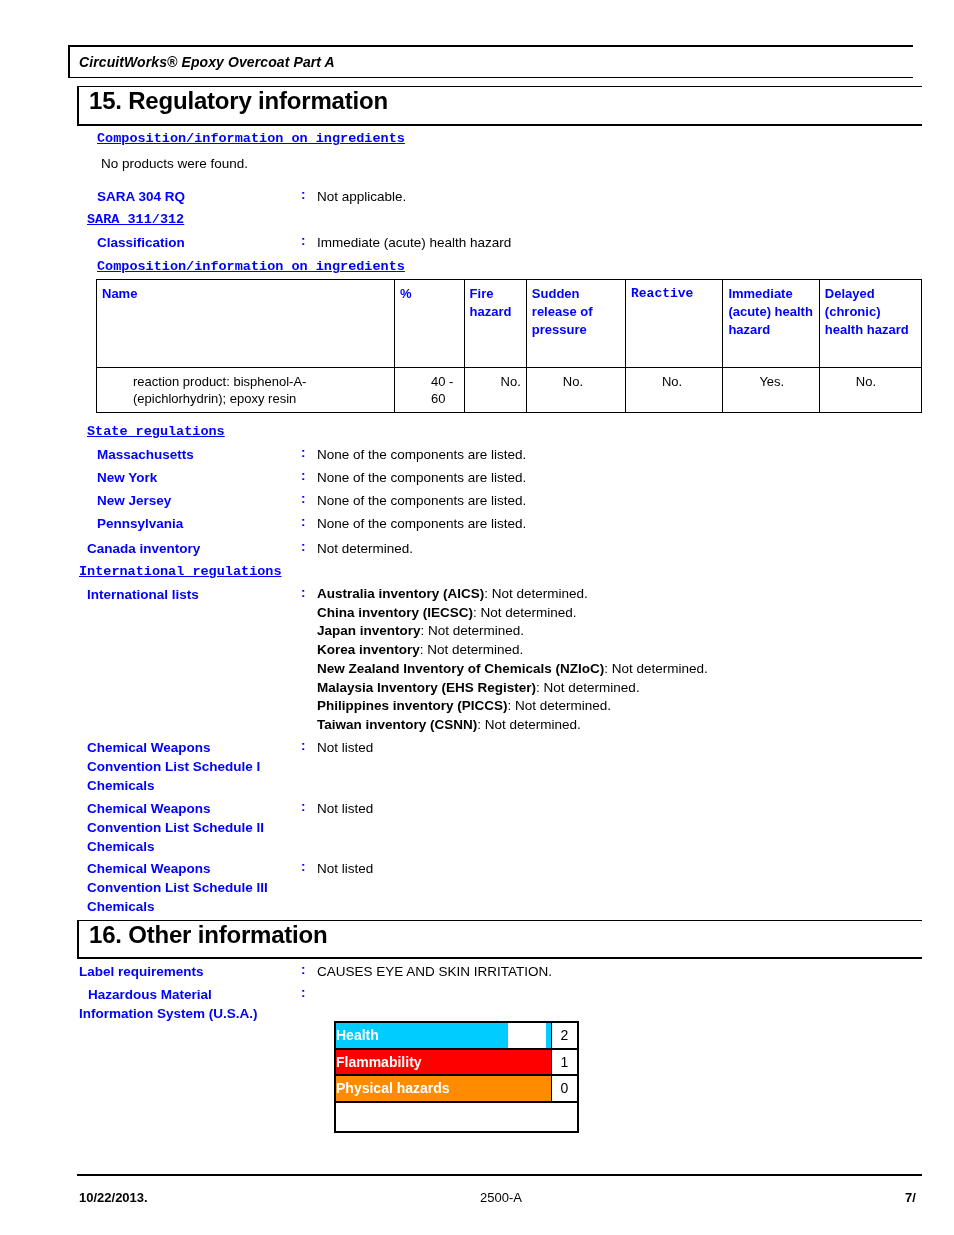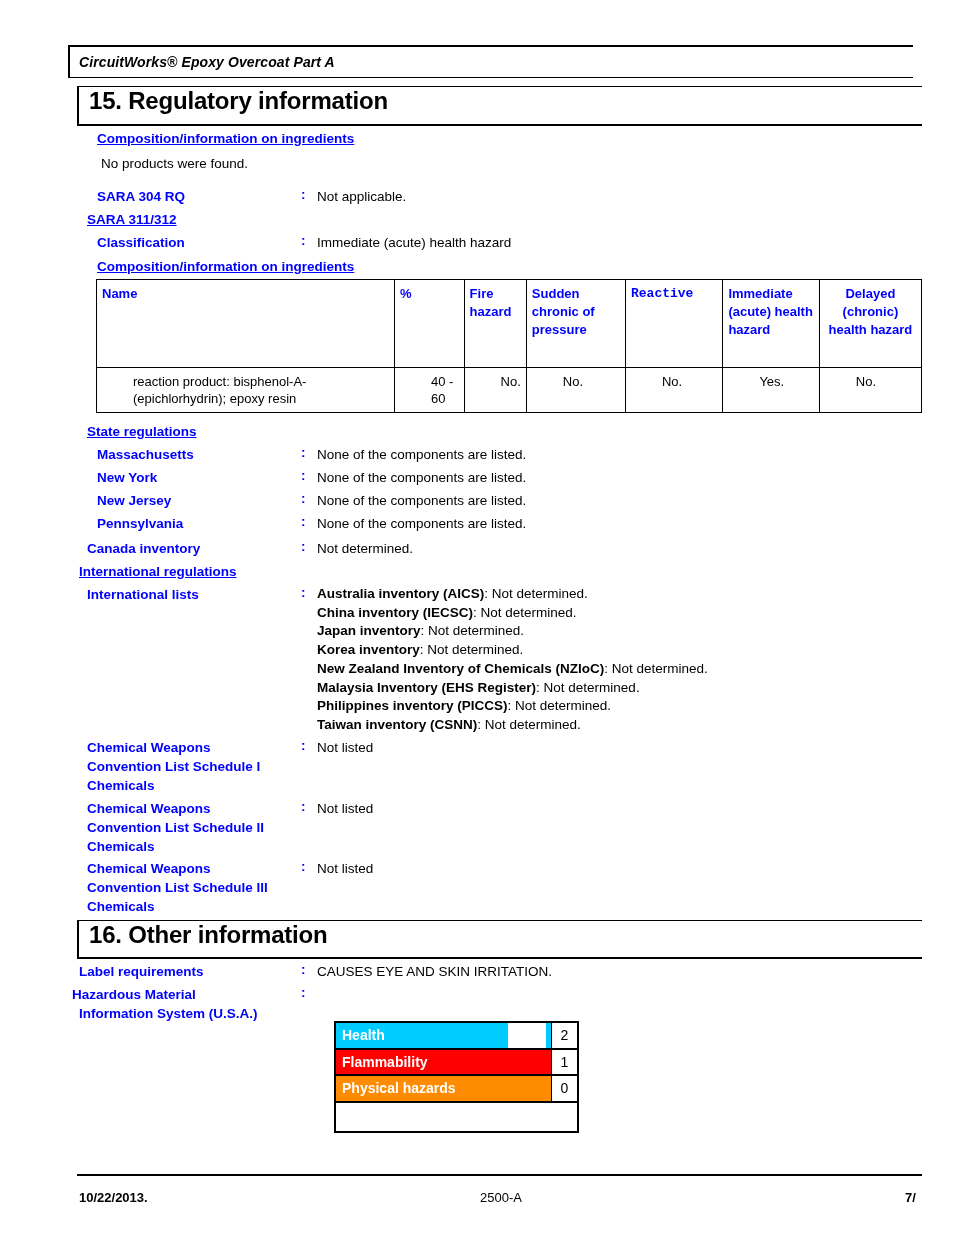--- a/index.html
+++ b/index.html
@@ -37,21 +37,21 @@
   .section-box {
     position: absolute;
     left: 77px; width: 845px;
     border-left: 2px solid #000;
     border-top: 1.5px solid #000;
     border-bottom: 2px solid #000;
     display: flex; 
     padding-left: 10px;
   }
   .section-title { font-size: 24px; font-weight: bold; letter-spacing: -.2px; }
-  .ul { text-decoration: underline; }
+  .ul { text-decoration: underline; font-family: Liberation Mono, monospace; }
   .abs { position: absolute; }
 
   .lbl {
     position: absolute;
     color: #0000ff; font-weight: bold;
     font-size: 13.5px; line-height: 19px;
   }
   .colon {
     position: absolute; left: 301px;
     color: #0000ff; font-weight: bold; font-size: 13.5px;
@@ -101,21 +101,20 @@
   .hmis-row:last-child { border-bottom: none; }
   .hmis-bar-wrap {
     flex: 0 0 215px;
     display: flex;
     align-items: stretch;
     background: #fff;
     position: relative;
   }
   .hmis-bar {
     display: flex; align-items: center;
-    padding-left: 6px;
     color: #ffffff; font-weight: bold; font-size: 14px;
     white-space: nowrap;
   }
   .hmis-num {
     flex: 1 1 auto;
     border-left: 1px solid #000;
     display: flex; align-items: center; justify-content: center;
     font-size: 14px; color: #000; background: #fff;
   }
   .hmis-empty { height: 28px; background: #fff; }
@@ -155,24 +154,24 @@
   <div class="val" style="top:233px;">Immediate (acute) health hazard</div>
 
   <div class="lbl ul" style="left:97px; top:257px;">Composition/information on ingredients</div>
 
   <table class="sara-table">
     <thead>
       <tr class="sara-head-row">
         <th style="width:302px;">Name</th>
         <th style="width:70px;">%</th>
         <th style="width:60px;">Fire hazard</th>
-        <th style="width:100px;">Sudden chronic of pressure</th>
+        <th style="width:100px;">Sudden release of pressure</th>
         <th style="width:98px;font-family:Liberation Mono, monospace;">Reactive</th>
         <th style="width:97px;">Immediate (acute) health hazard</th>
-        <th style="width:103px;text-align:center;">Delayed (chronic) health hazard</th>
+        <th style="width:103px;">Delayed (chronic) health hazard</th>
       </tr>
     </thead>
     <tbody>
       <tr class="sara-body-row">
         <td>reaction product: bisphenol-A-(epichlorhydrin); epoxy resin</td>
         <td>40 - 60</td>
         <td>No.</td>
         <td>No.</td>
         <td>No.</td>
         <td>Yes.</td>
@@ -248,21 +247,21 @@
   <div class="val" style="top:859px;">Not listed</div>
 
   <div class="section-box" style="top:920px;height:39px;">
     <span class="section-title">16. Other information</span>
   </div>
 
   <div class="lbl" style="left:79px; top:962px;">Label requirements</div>
   <div class="colon" style="top:962px;">:</div>
   <div class="val" style="top:962px;">CAUSES EYE AND SKIN IRRITATION.</div>
 
-  <div class="lbl" style="left:72px; top:985px;">Hazardous Material</div>
+  <div class="lbl" style="left:88px; top:985px;">Hazardous Material</div>
   <div class="lbl" style="left:79px; top:1004px;">Information System (U.S.A.)</div>
   <div class="colon" style="top:985px;">:</div>
 
   <div class="hmis">
 
     <div class="hmis-row">
       <div class="hmis-bar-wrap">
         <div class="hmis-bar" id="bar-health" style="background: rgb(0, 204, 255); flex: 0 0 172px;">
           <span>Health</span>
         </div>

